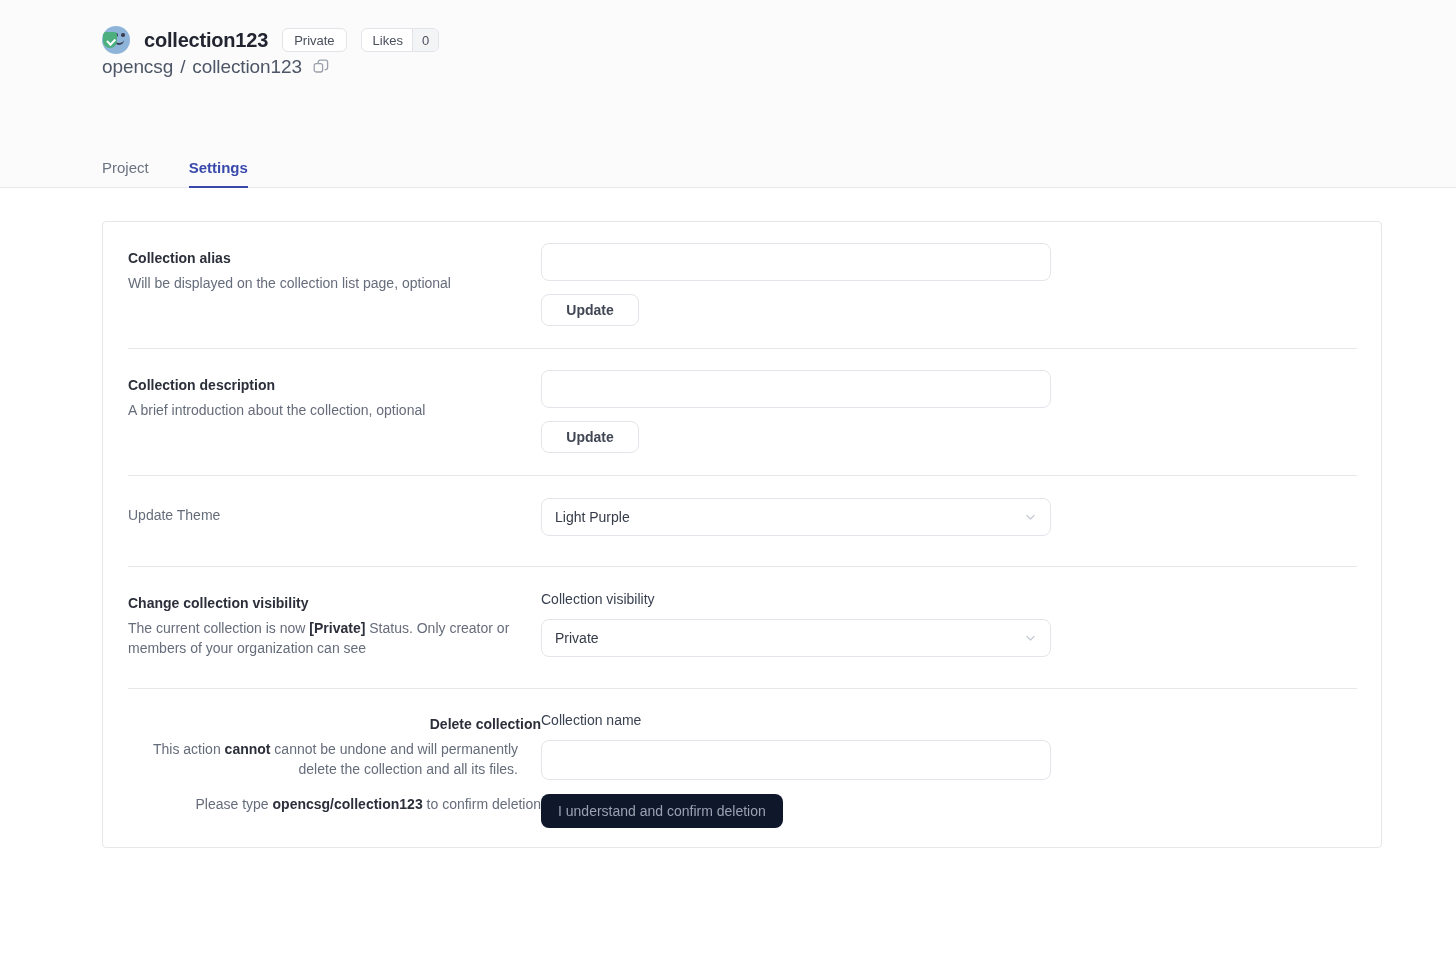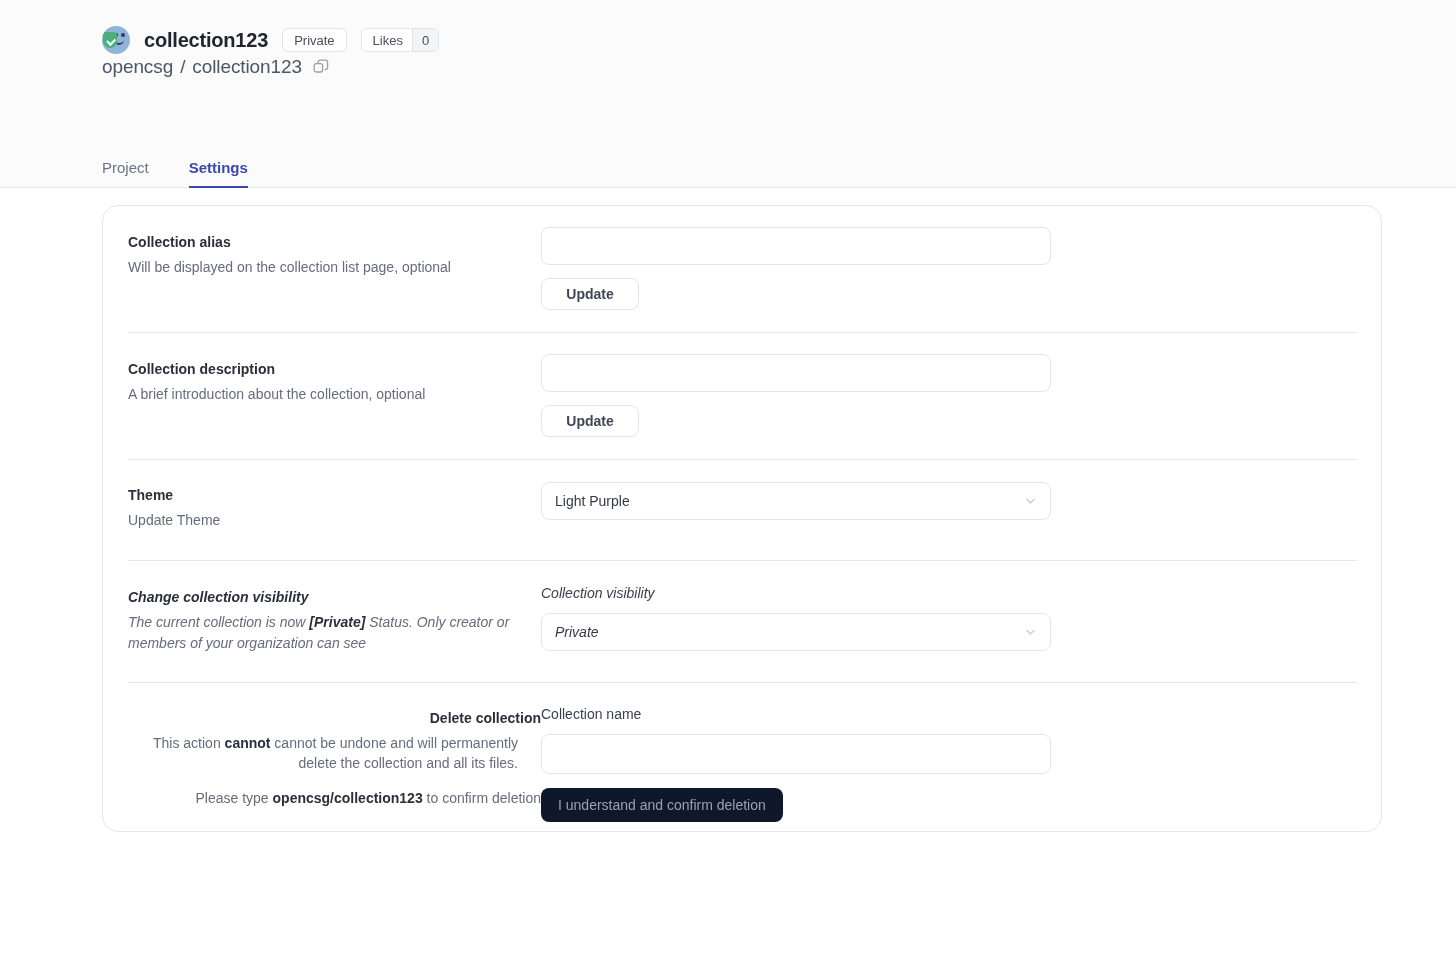--- a/index.html
+++ b/index.html
@@ -79,24 +79,24 @@
     display: flex; align-items: flex-end; gap: 40px; height: 33px;
   }
   .tab {
     font-size: 15px; color: #6b7280; padding-bottom: 11px;
     border-bottom: 2px solid transparent; cursor: pointer; line-height: 1;
   }
   .tab.active { color: #3949ab; font-weight: 700; border-bottom-color: #3949ab; }
 
   
   .card {
-    position: absolute; left: 102px; top: 205px;
+    position: absolute; left: 102px; top: 221px;
     width: 1280px; height: 627px;
     background: #ffffff;
-    border: 1px solid #e5e7eb; border-radius: 16px;
+    border: 1px solid #e5e7eb; border-radius: 4px;
   }
   .section {
     position: relative; padding: 0;
   }
   .divider {
     height: 1px; background: #e5e7eb;
     margin-left: 25px; margin-right: 24px;
   }
   .sec-inner { display: flex; padding: 0 25px; }
   .sec-left { width: 413px; flex: 0 0 413px; padding-top: 26px; }
@@ -142,21 +142,21 @@
     font-family: "Liberation Sans", sans-serif;
     font-size: 14px; color: #9aa1b1; cursor: not-allowed;
   }
 
   
   .s-alias .sec-inner { padding-bottom: 22px; }
   .s-desc .sec-inner { padding-bottom: 22px; }
   .s-theme .sec-inner { padding-bottom: 30px; padding-top: 9px; }
   .s-theme .sec-left { padding-top: 16px; }
   .s-theme .sec-right { padding-top: 13px; }
-  .s-vis .sec-inner { padding-bottom: 29px; padding-top: 8px; font-style: italic; }
+  .s-vis .sec-inner { padding-bottom: 29px; padding-top: 8px; }
   .s-vis .sec-left { padding-top: 18px; }
   .s-vis .sec-right { padding-top: 16px; }
   .s-del .sec-inner { padding-bottom: 18px; padding-top: 7px; }
   .s-del .sec-left { padding-top: 18px; text-align: right; }
   .s-del .sec-right { padding-top: 16px; }
 </style>
 </head>
 <body>
 
 <div class="page">
@@ -222,21 +222,20 @@
           <input class="text-input" type="text" value="" placeholder="" style="">
           <button class="btn-update">Update</button>
         </div>
       </div>
     </div>
     <div class="divider"></div>
 
     <div class="section s-theme">
       <div class="sec-inner">
         <div class="sec-left">
-          <div class="sec-title">Theme</div>
           <div class="sec-desc">Update Theme</div>
         </div>
         <div class="sec-right">
           <div class="select-box">
             <span class="select-value">Light Purple</span>
             <span class="select-chevron">
               <svg width="13" height="13" viewBox="0 0 13 13" fill="none">
                 <path d="M3 5l3.5 3.5L10 5" stroke="#c9ccd4" stroke-width="1.4" stroke-linecap="round" stroke-linejoin="round"></path>
               </svg>
             </span>

